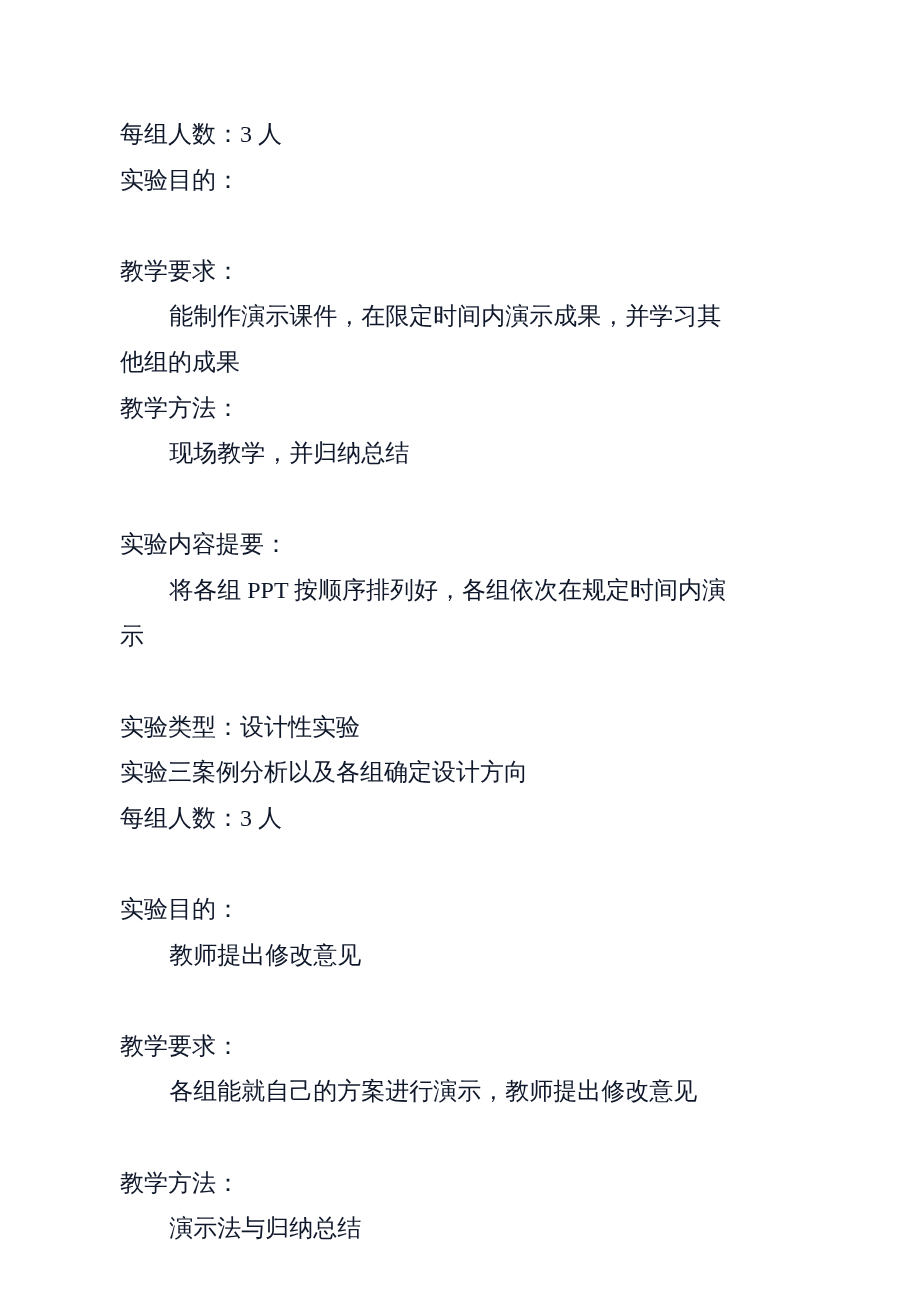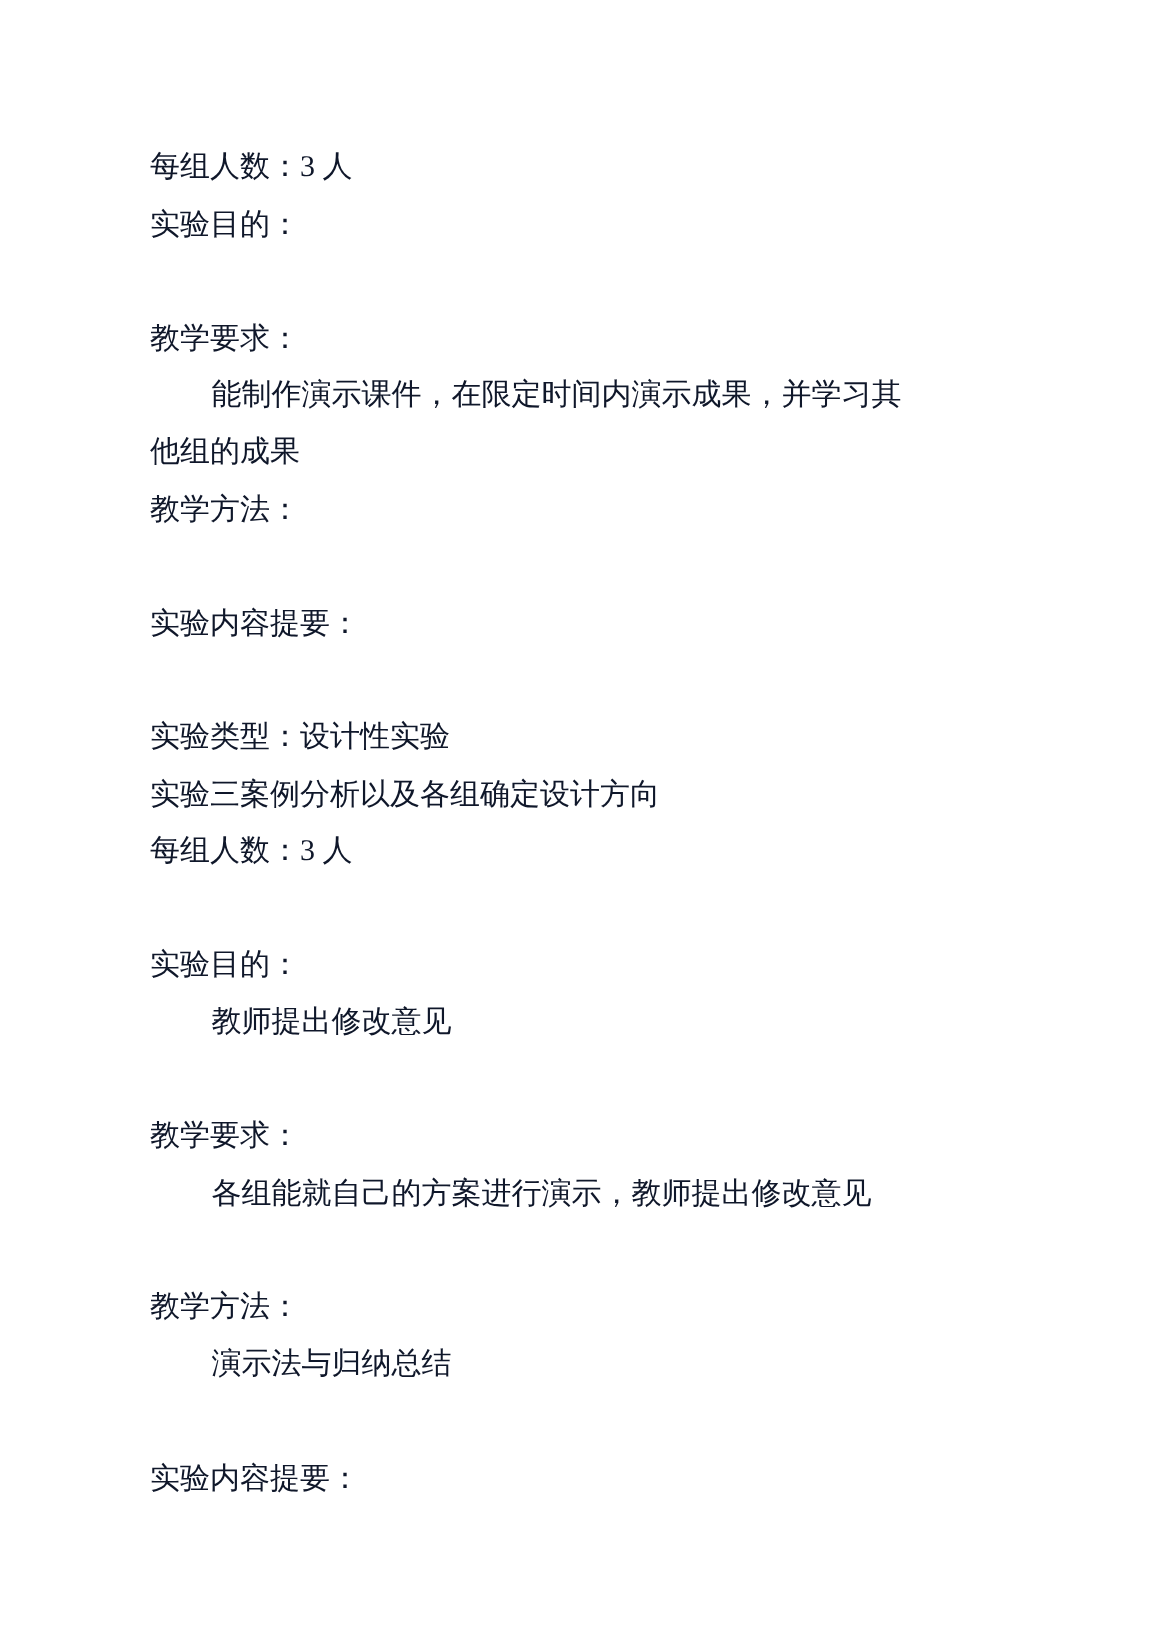--- a/index.html
+++ b/index.html
@@ -36,24 +36,26 @@
 <div class="page">
 
   <p class="line">每组人数：3 人</p>
   <p class="line">实验目的：</p>
 
   <div class="blank"></div>
 
   <p class="line">教学要求：</p>
   <p class="line indent">能制作演示课件，在限定时间内演示成果，并学习其他组的成果</p>
   <p class="line">教学方法：</p>
+  <p class="line indent">现场教学，并归纳总结</p>
 
   <div class="blank"></div>
 
   <p class="line">实验内容提要：</p>
+  <p class="line indent">将各组 PPT 按顺序排列好，各组依次在规定时间内演示</p>
 
   <div class="blank"></div>
 
   <p class="line">实验类型：设计性实验</p>
   <p class="line">实验三案例分析以及各组确定设计方向</p>
   <p class="line">每组人数：3 人</p>
 
   <div class="blank"></div>
 
   <p class="line">实验目的：</p>

